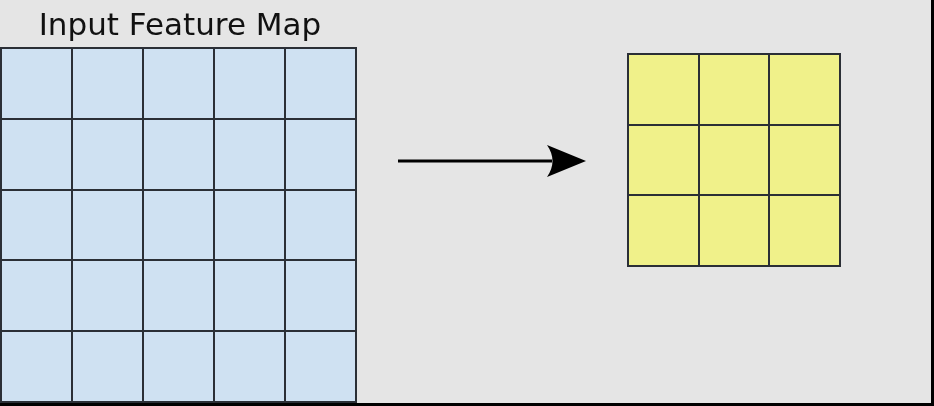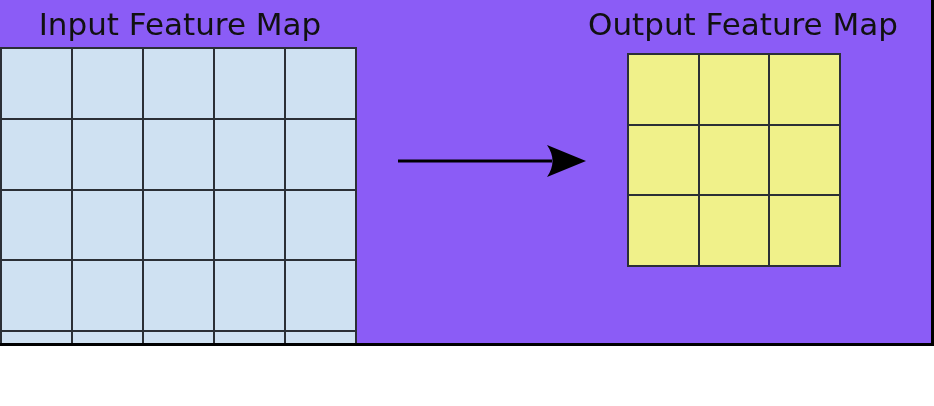--- a/index.html
+++ b/index.html
@@ -3,23 +3,23 @@
 <meta charset="utf-8">
 <style>
   html, body {
     margin: 0;
     padding: 0;
     background: #ffffff;
   }
   .canvas {
     position: relative;
     width: 934px;
-    height: 346px;
+    height: 406px;
     box-sizing: border-box;
-    background: #8b5cf6;
+    background: #e5e5e5;
     overflow: hidden;
     font-family: "DejaVu Sans", "Liberation Sans", sans-serif;
   }
   
   .frame-right {
     position: absolute;
     top: 0; right: 0;
     width: 3px; height: 406px;
   }
   .frame-bottom {
@@ -72,21 +72,20 @@
     height: 44px;
   }
 </style>
 </head>
 <body>
 
 <div class="canvas">
 
   <div class="map-title title-input">Input Feature Map</div>
 
-  <div class="map-title title-output">Output Feature Map</div>
 
   <div class="feature-grid grid-input" style="grid-template-columns: repeat(5, 1fr); grid-template-rows: repeat(5, 1fr); border-color: rgb(43, 47, 54);">
       <div class="cell" style="background: rgb(207, 225, 242); border-color: rgb(43, 47, 54);"></div>
       <div class="cell" style="background: rgb(207, 225, 242); border-color: rgb(43, 47, 54);"></div>
       <div class="cell" style="background: rgb(207, 225, 242); border-color: rgb(43, 47, 54);"></div>
       <div class="cell" style="background: rgb(207, 225, 242); border-color: rgb(43, 47, 54);"></div>
       <div class="cell" style="background: rgb(207, 225, 242); border-color: rgb(43, 47, 54);"></div>
       <div class="cell" style="background: rgb(207, 225, 242); border-color: rgb(43, 47, 54);"></div>
       <div class="cell" style="background: rgb(207, 225, 242); border-color: rgb(43, 47, 54);"></div>
       <div class="cell" style="background: rgb(207, 225, 242); border-color: rgb(43, 47, 54);"></div>

